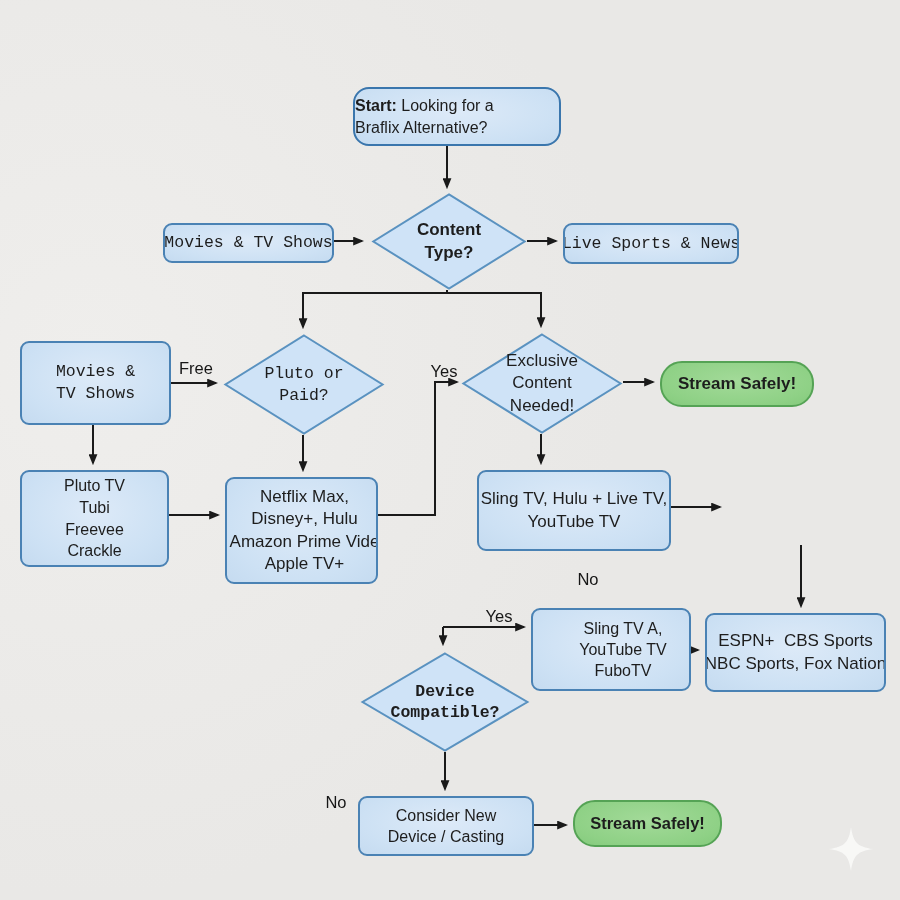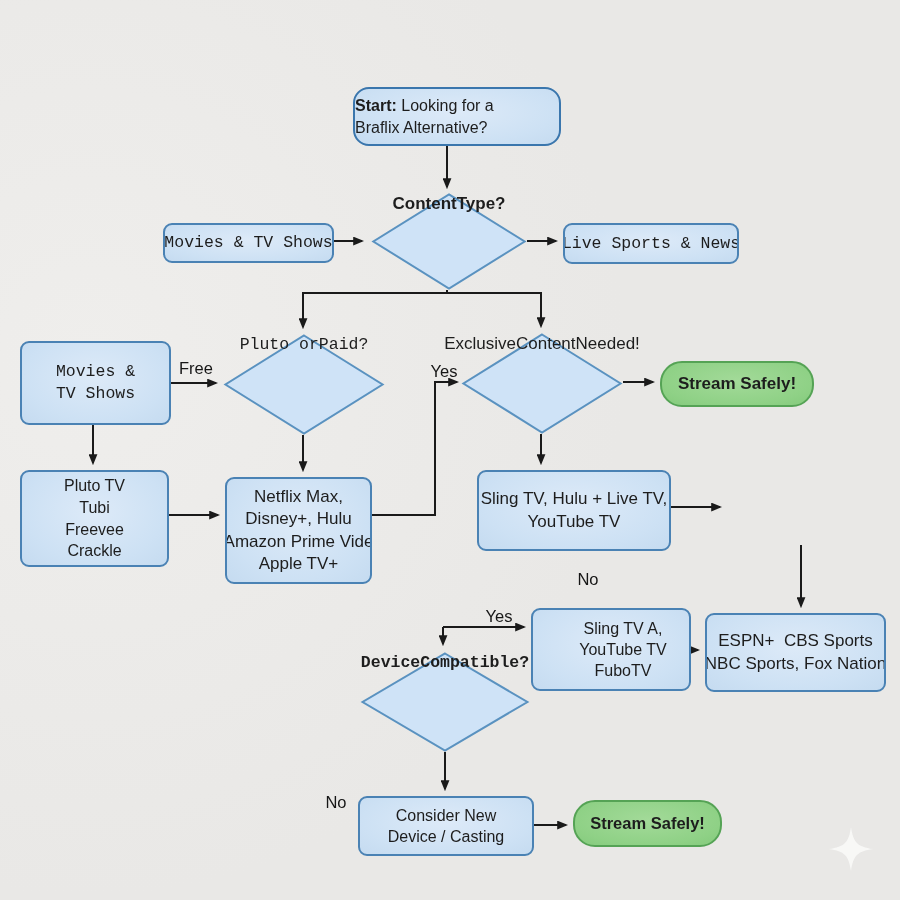--- a/index.html
+++ b/index.html
@@ -34,21 +34,21 @@
   .pill{
     background:radial-gradient(ellipse at 50% 42%, #a3da99 0%, #8fd186 70%, #84ca7c 100%);
     border:2px solid #55a355;border-radius:22px;
     font-weight:600;font-size:17px;
   }
   .diamond{position:absolute;z-index:2;}
   .diamond svg{position:absolute;left:0;top:0;width:100%;height:100%;overflow:visible;}
   .diamond polygon{fill:#cfe3f7;stroke:#5a92c0;stroke-width:2;}
   .dtext{
     position:absolute;left:0;top:0;right:0;bottom:0;z-index:3;
-    display:flex;justify-content:center;align-items:flex-start;
+    display:flex;flex-direction:column;justify-content:center;align-items:center;
     text-align:center;line-height:1.3;
   }
   .elabel{
     position:absolute;z-index:3;transform:translate(-50%,-50%);
     font-size:16.5px;font-weight:500;color:#161616;white-space:pre;
   }
   .bline{white-space:pre;}
   .b{font-weight:700;}
   .bundle-comma{margin-left:10px;}
   .fs16{font-size:16px;} .fs165{font-size:16.5px;font-family:Liberation Mono, monospace;} .fs155{font-size:17px;} .fs17{font-size:17px;}
@@ -141,21 +141,21 @@
     <div class="bline">Stream Safely!</div>
   </div>
 
   <div class="node rect fs16" style="left:20px;top:470px;width:145px;height:93px;line-height:1.35;">
     <div class="bline">Pluto TV</div>
     <div class="bline">Tubi</div>
     <div class="bline">Freevee</div>
     <div class="bline">Crackle</div>
   </div>
 
-  <div class="node rect fs155" style="left:225px;top:477px;width:143px;height:103px;">
+  <div class="node rect fs155" style="left:225px;top:477px;width:143px;height:103px;padding-left:6px;">
     <div class="bline">Netflix Max,</div>
     <div class="bline">Disney+, Hulu</div>
     <div class="bline">Amazon Prime Vide</div>
     <div class="bline">Apple TV+</div>
   </div>
 
   <div class="node rect fs155" style="left:477px;top:470px;width:190px;height:77px;">
     <div class="bline">Sling TV, Hulu + Live TV,</div>
     <div class="bline">YouTube TV</div>
   </div>

